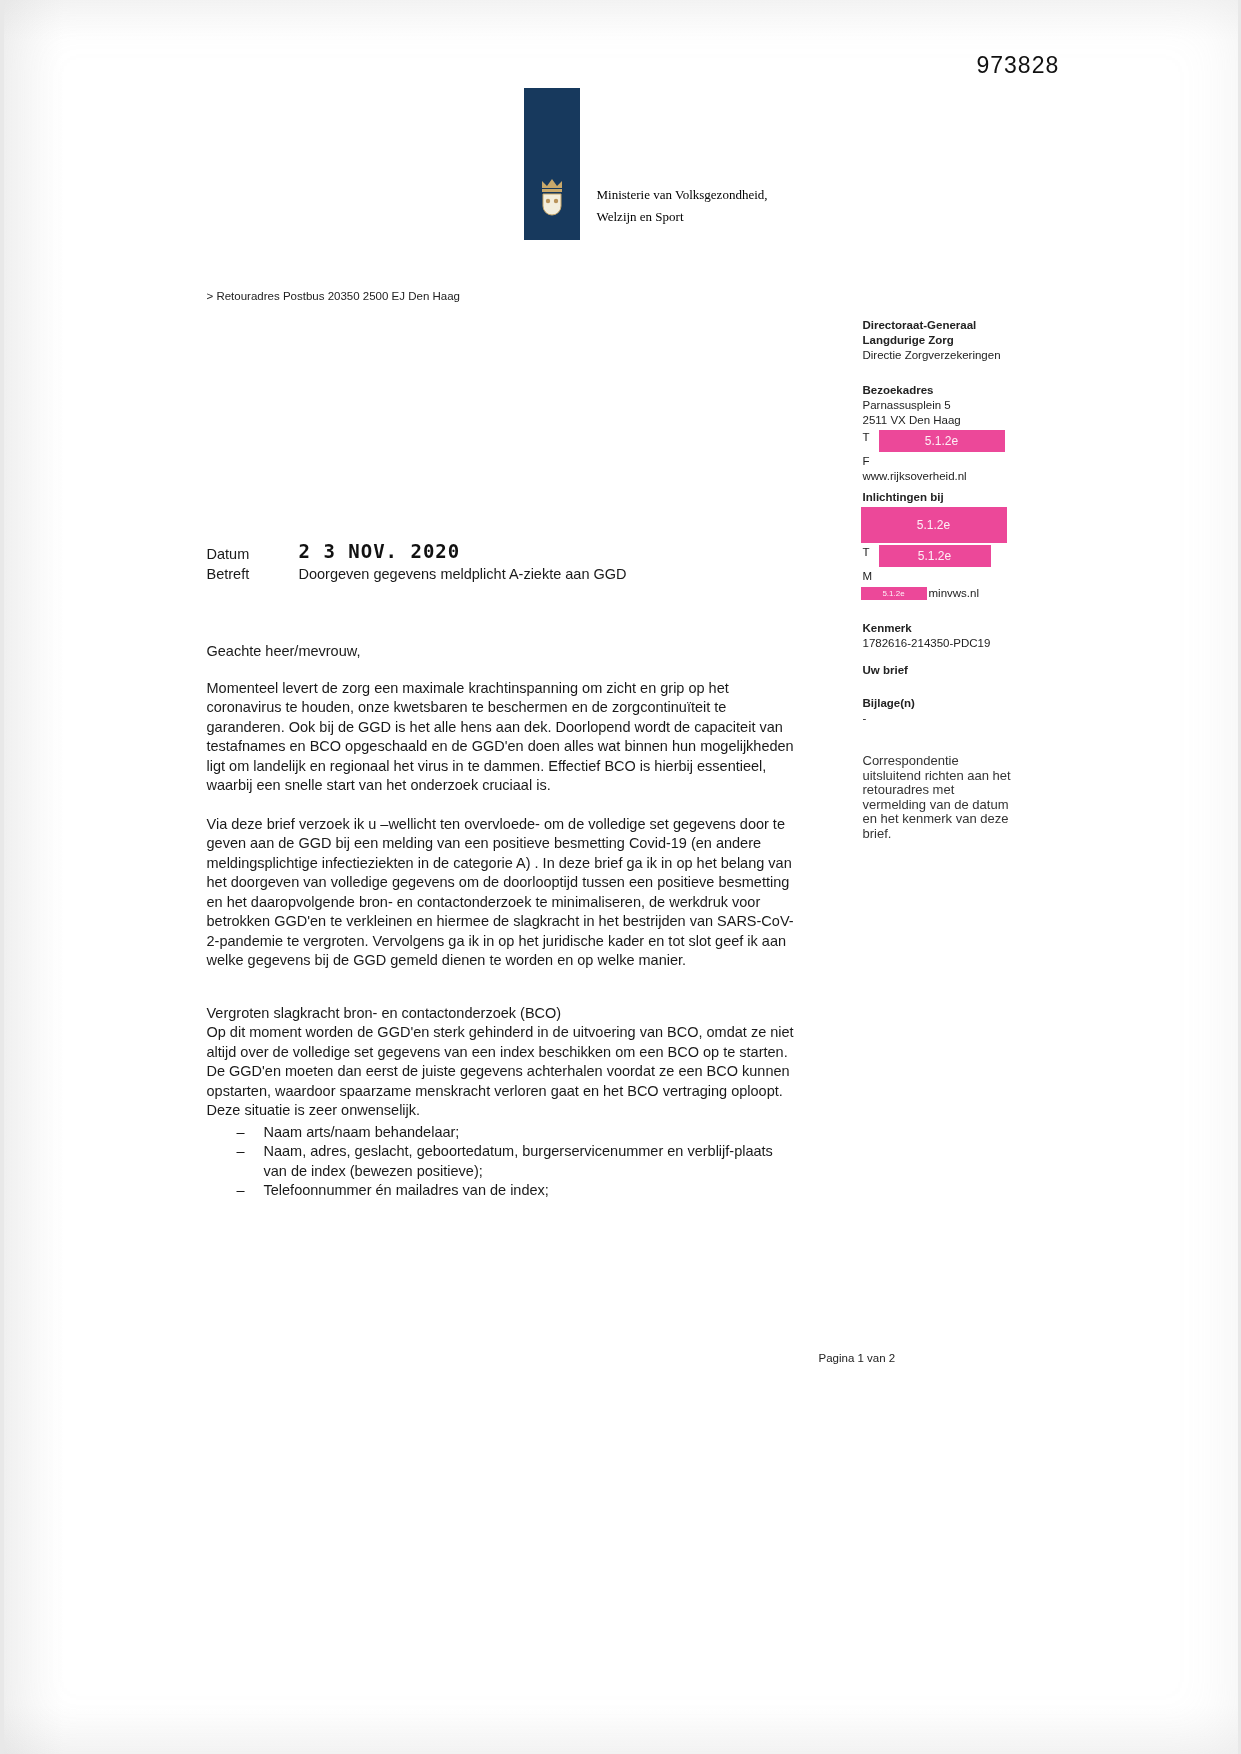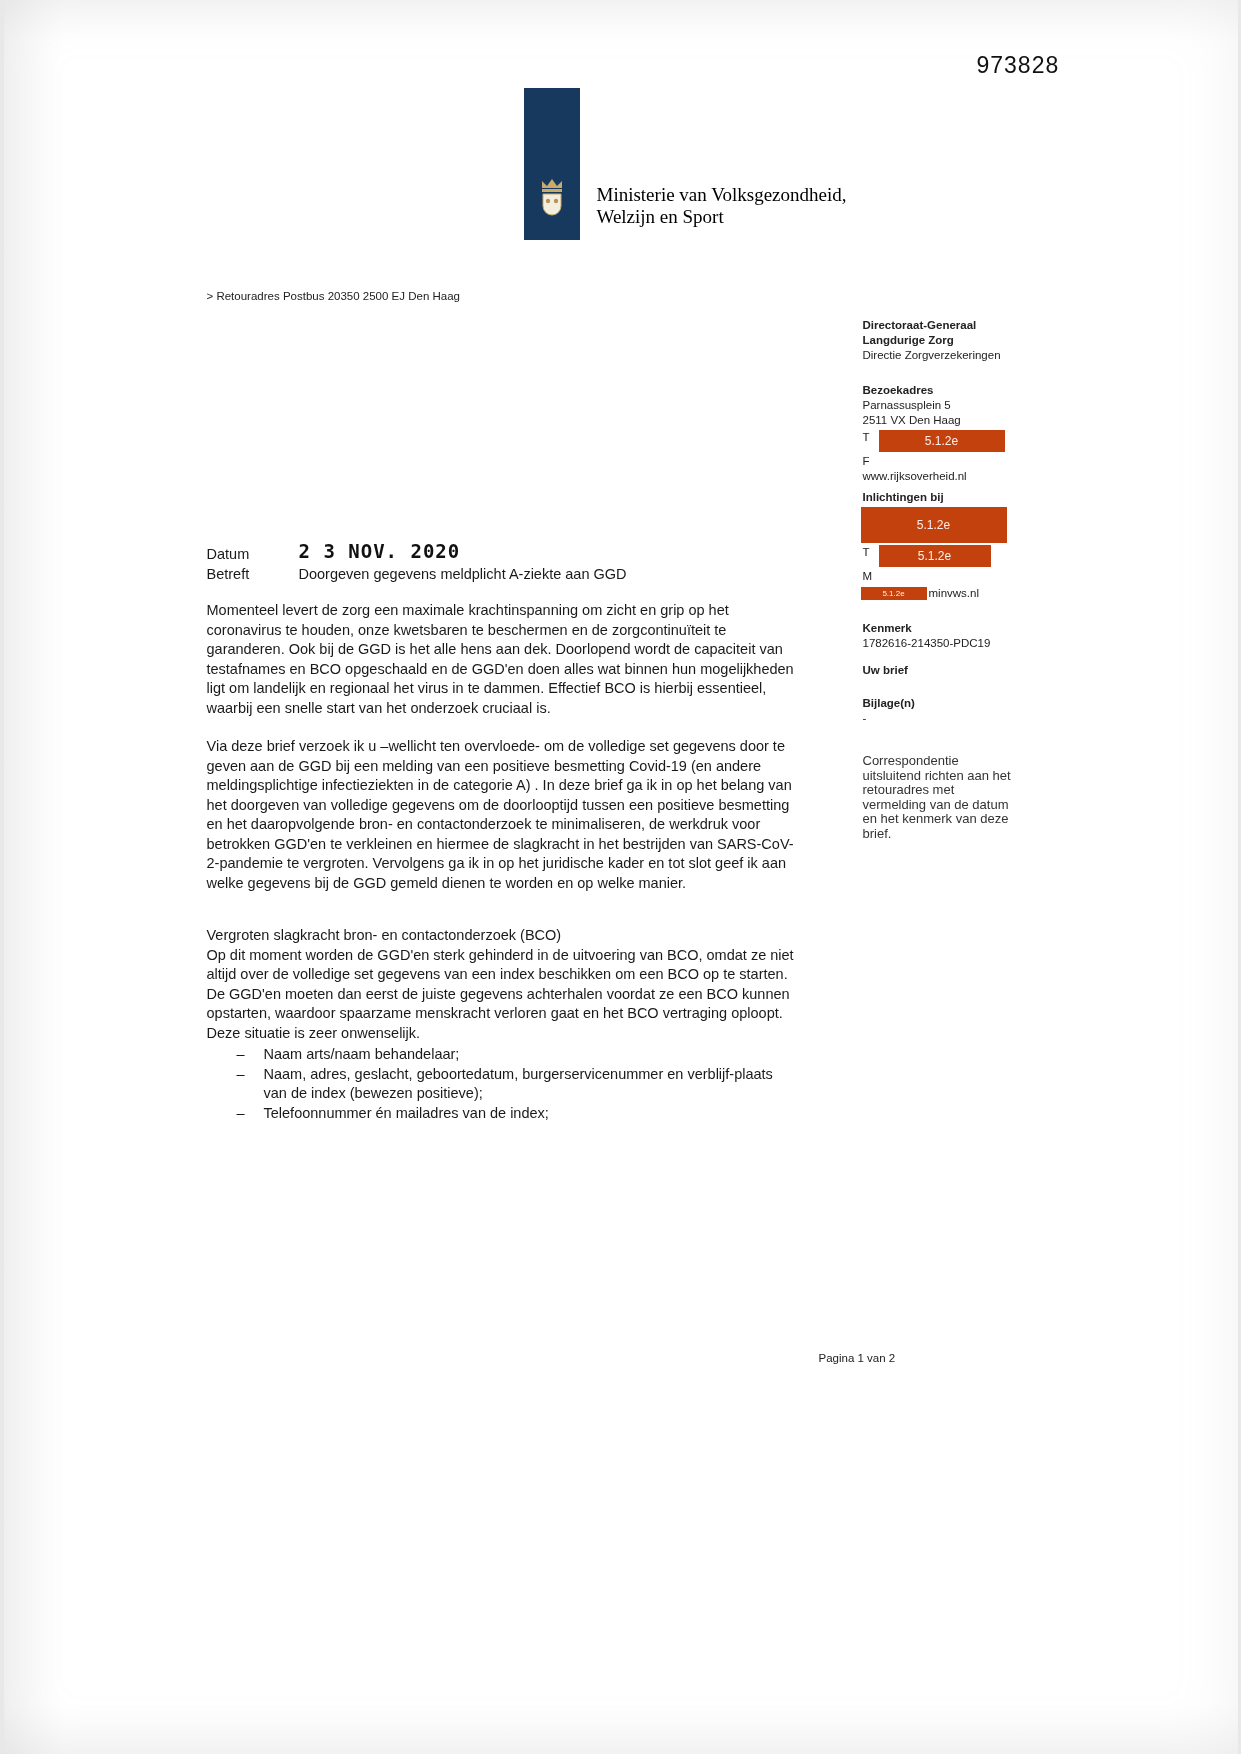--- a/index.html
+++ b/index.html
@@ -29,38 +29,38 @@
 
   
   .logo-bar{
     position:absolute;left:520px;top:88px;width:56px;height:152px;
     background:#17395d;
   }
   .logo-emblem{position:absolute;left:50%;top:88px;transform:translateX(-50%);}
   .ministry{
     position:absolute;left:593px;top:184px;
     font-family:"Liberation Serif", serif;
-    font-size:19px;line-height:22px;color:#000;
+    font-size:13px;line-height:22px;color:#000;
   }
 
   .retouradres{
     position:absolute;left:203px;top:290px;
     font-size:11.5px;color:#222;
   }
 
   
   .sidebar{
     position:absolute;left:815px;top:318px;width:165px;
     font-size:11.5px;line-height:15px;color:#222;margin-left:44px;
   }
   .sb-b{font-weight:bold;}
   .sb-gap-s{margin-top:6px;}
   .sb-gap{margin-top:20px;}
   .redact{
-    background:#c2410c;color:rgba(255,255,255,.92);
+    background:#ec4899;color:rgba(255,255,255,.92);
     display:flex;align-items:center;justify-content:center;
     font-size:12px;
   }
   .contact-row{display:flex;align-items:flex-start;margin-top:2px;}
   .contact-label{width:14px;}
   .redact-t1{width:126px;height:22px;margin-left:2px;}
   .redact-big{width:146px;height:36px;margin-top:2px;margin-left:-2px;}
   .redact-t2{width:112px;height:22px;margin-left:2px;}
   .email-row{display:flex;align-items:center;margin-top:2px;}
   .redact-strip{width:66px;height:13px;font-size:8px;margin-right:2px;margin-left:-2px;}
@@ -168,20 +168,21 @@
 
     <div class="meta-row">
       <span class="meta-label">Datum</span>
       <span class="datum-value">2 3 NOV. 2020</span>
     </div>
     <div class="meta-row">
       <span class="meta-label">Betreft</span>
       <span>Doorgeven gegevens meldplicht A-ziekte aan GGD</span>
     </div>
 
+    <div class="salutation">Geachte heer/mevrouw,</div>
 
     <div class="para">Momenteel levert de zorg een maximale krachtinspanning om zicht en grip op het coronavirus te houden, onze kwetsbaren te beschermen en de zorgcontinuïteit te garanderen. Ook bij de GGD is het alle hens aan dek. Doorlopend wordt de capaciteit van testafnames en BCO opgeschaald en de GGD'en doen alles wat binnen hun mogelijkheden ligt om landelijk en regionaal het virus in te dammen. Effectief BCO is hierbij essentieel, waarbij een snelle start van het onderzoek cruciaal is.</div>
 
     <div class="para para2">Via deze brief verzoek ik u –wellicht ten overvloede- om de volledige set gegevens door te geven aan de GGD bij een melding van een positieve besmetting Covid-19 (en andere meldingsplichtige infectieziekten in de categorie A) . In deze brief ga ik in op het belang van het doorgeven van volledige gegevens om de doorlooptijd tussen een positieve besmetting en het daaropvolgende bron- en contactonderzoek te minimaliseren, de werkdruk voor betrokken GGD'en te verkleinen en hiermee de slagkracht in het bestrijden van SARS-CoV-2-pandemie te vergroten. Vervolgens ga ik in op het juridische kader en tot slot geef ik aan welke gegevens bij de GGD gemeld dienen te worden en op welke manier.</div>
 
     <div class="heading">Vergroten slagkracht bron- en contactonderzoek (BCO)</div>
     <div>Op dit moment worden de GGD'en sterk gehinderd in de uitvoering van BCO, omdat ze niet altijd over de volledige set gegevens van een index beschikken om een BCO op te starten. De GGD'en moeten dan eerst de juiste gegevens achterhalen voordat ze een BCO kunnen opstarten, waardoor spaarzame menskracht verloren gaat en het BCO vertraging oploopt. Deze situatie is zeer onwenselijk.</div>
 
 
     <div class="bullets">

